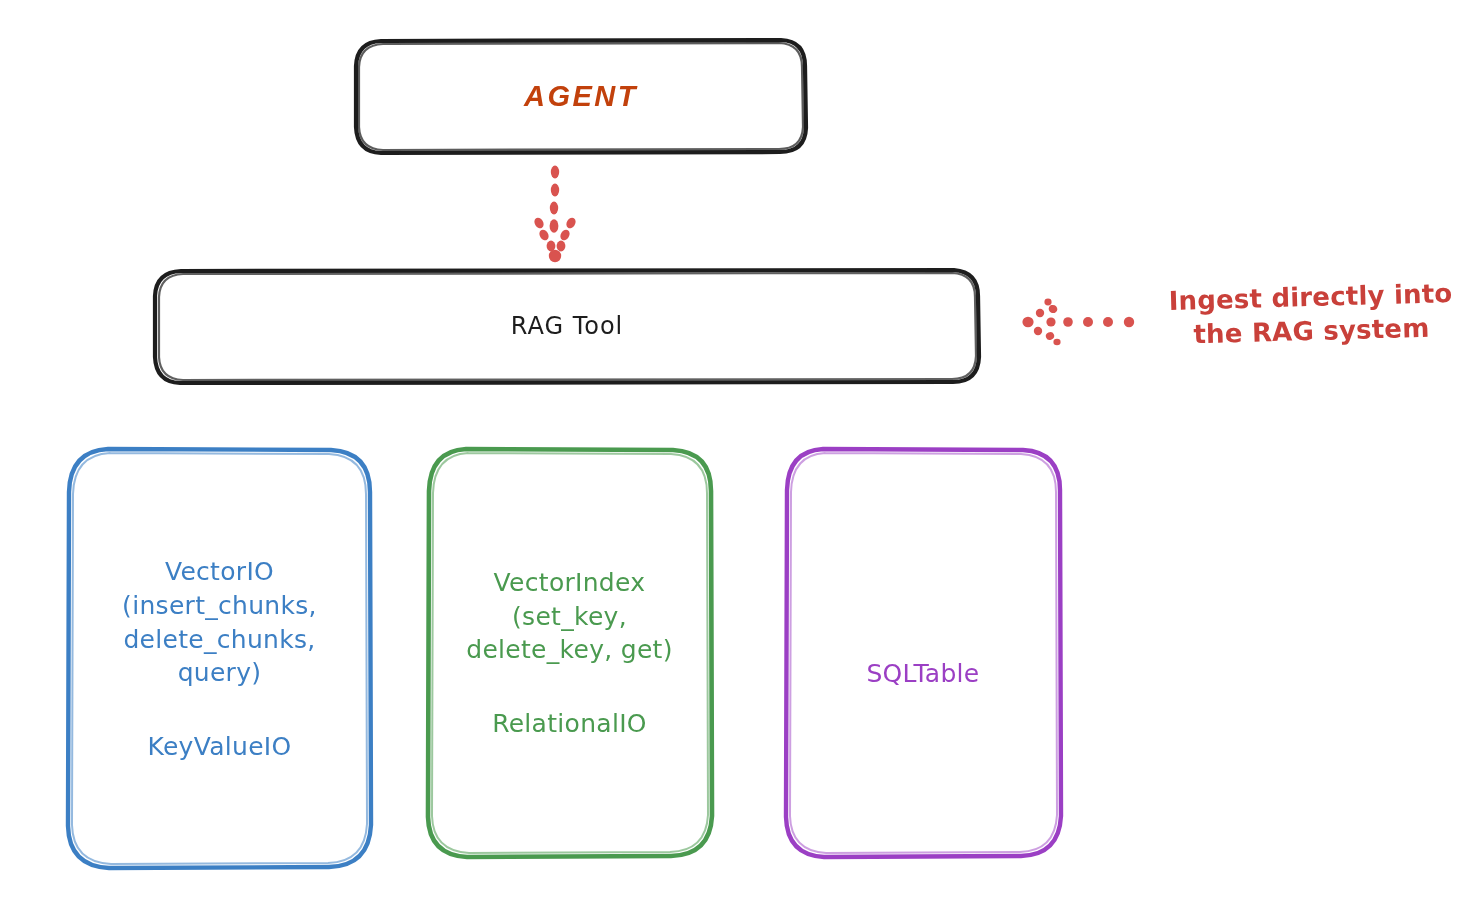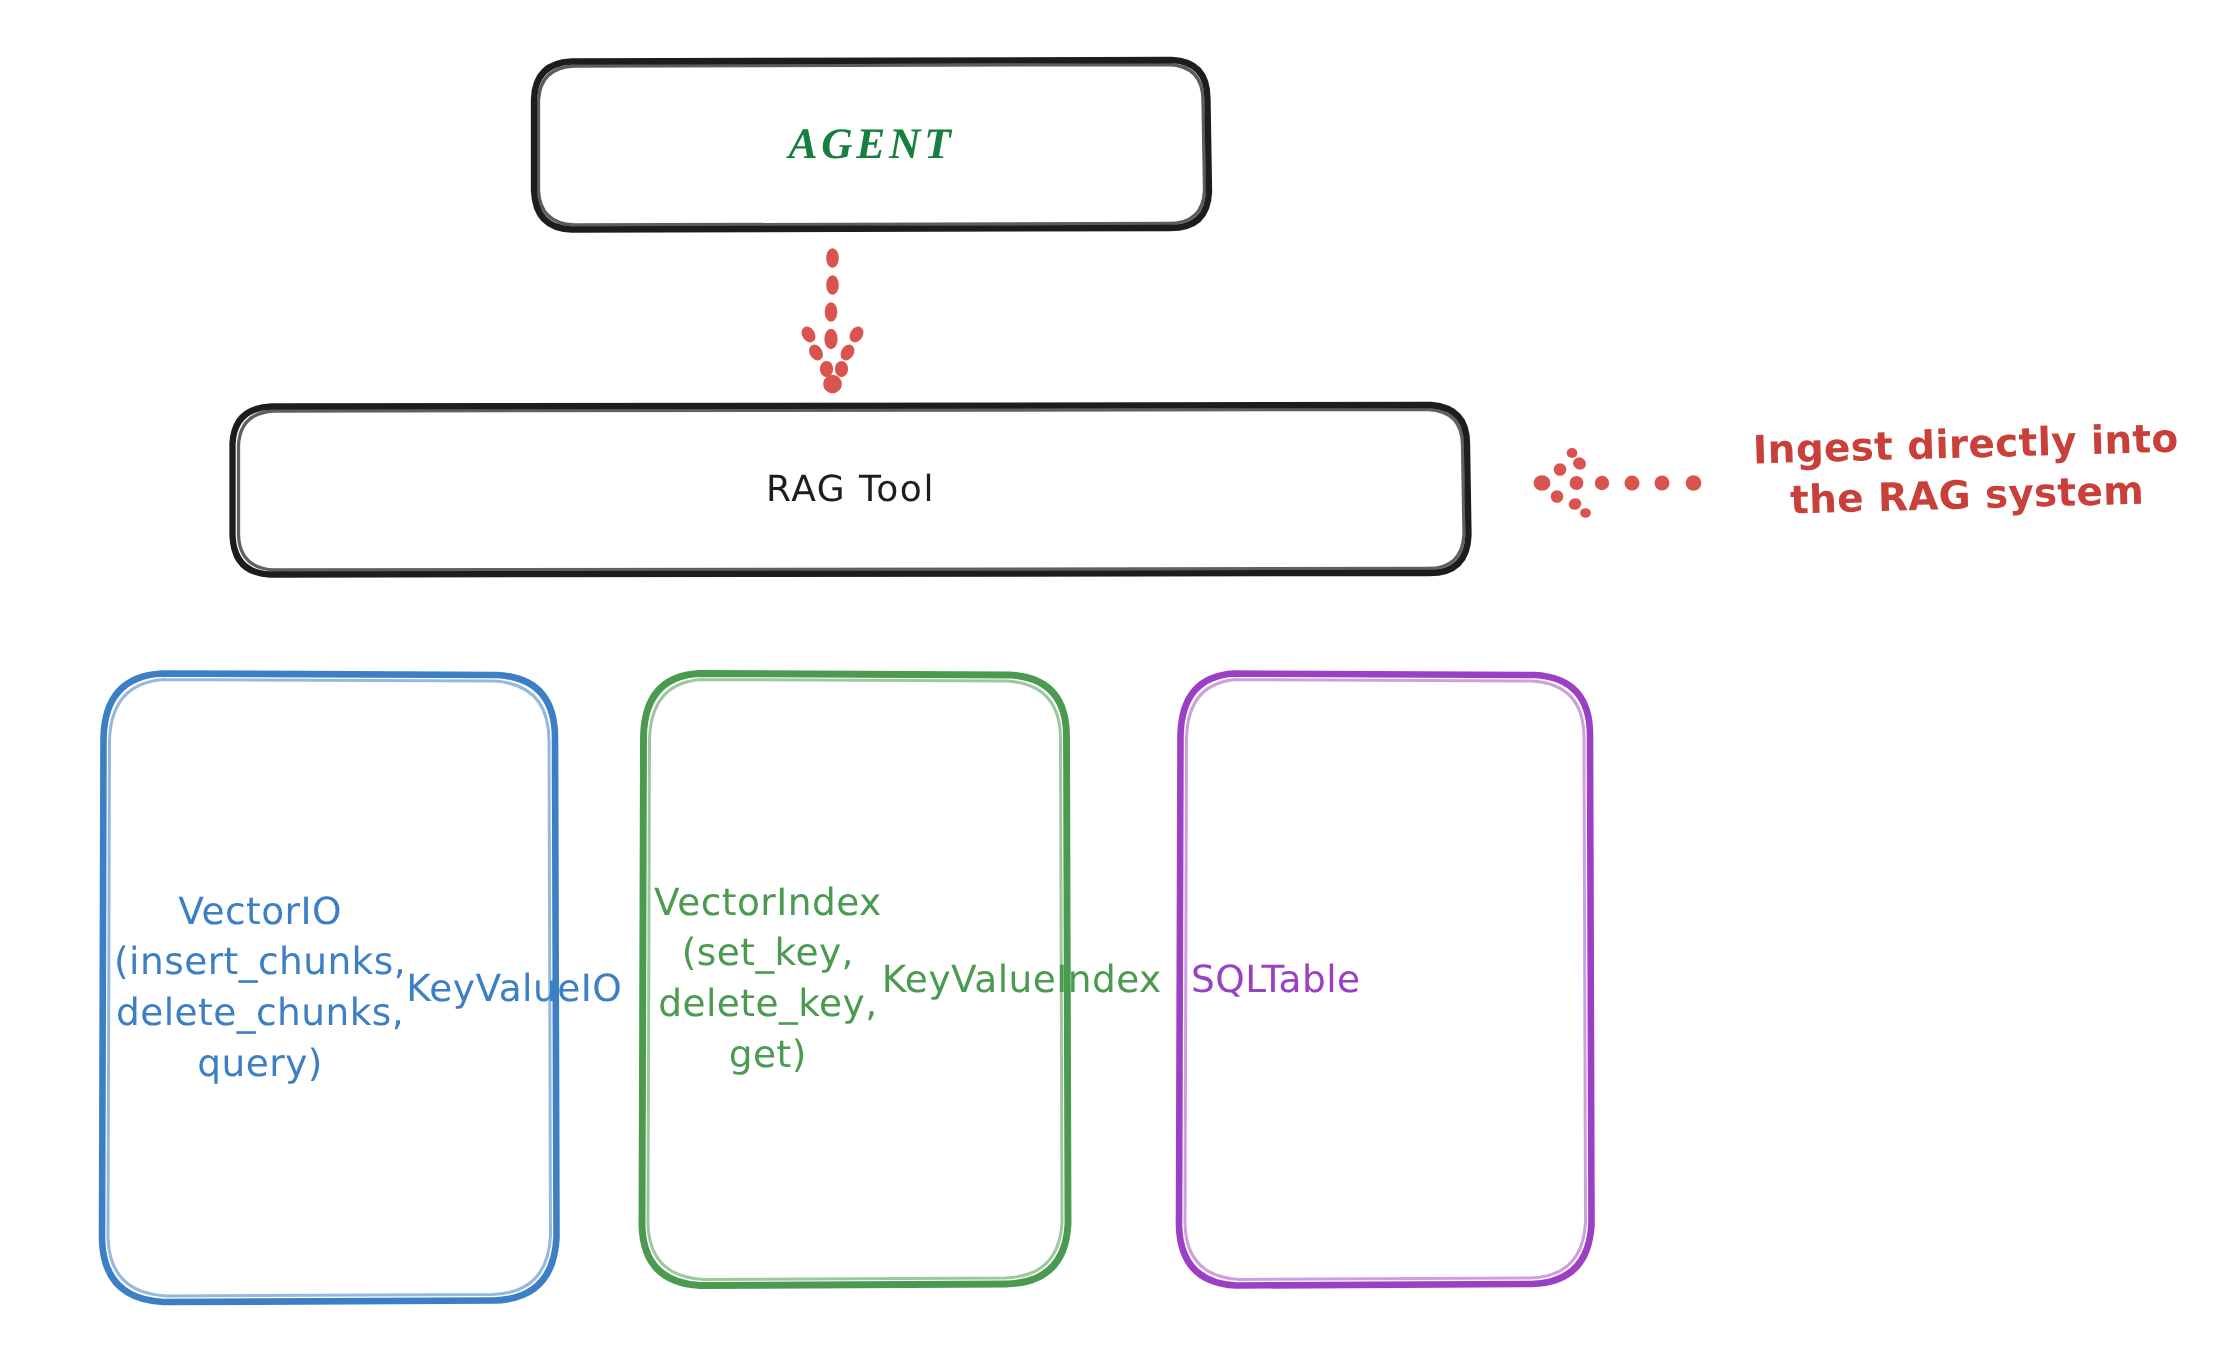--- a/index.html
+++ b/index.html
@@ -44,25 +44,25 @@
   }
 
   
   #node-agent {
     left: 356px;
     top: 40px;
     width: 450px;
     height: 113px;
   }
   #node-agent .node-label {
-    font-family: Liberation Serif, serif;
+    font-family: Liberation Sans, sans-serif;
     font-style: italic;
     font-weight: 700;
     font-size: 29px;
-    color: #15803d;
+    color: #c2410c;
     letter-spacing: 2.5px;
     text-align: center;
   }
 
   
   #node-ragtool {
     left: 155px;
     top: 270px;
     width: 824px;
     height: 113px;
@@ -104,21 +104,21 @@
     letter-spacing: 0.3px;
   }
   .svc-sub {
     font-family: "DejaVu Sans", sans-serif;
     font-size: 25px;
     font-weight: 500;
     letter-spacing: 0.3px;
   }
   .svc-inner {
     display: flex;
-    flex-direction: row;
+    flex-direction: column;
     align-items: center;
     justify-content: flex-start;
     width: 100%;
     padding: 0 8px;
     box-sizing: border-box;
   }
   .svc-gap { height: 42px; }
 
   #node-vector .svc-label,
   #node-vector .svc-sub { color: #3c7fc4; }
@@ -225,21 +225,21 @@
     <div class="svc-sub">KeyValueIO</div>
   </div>
 </div>
 
 <div class="node" id="node-keyvalue">
   <div class="svc-inner">
     <div class="svc-label">VectorIndex
 (set_key,
 delete_key, get)</div>
     <div class="svc-gap"></div>
-    <div class="svc-sub">KeyValueIndex</div>
+    <div class="svc-sub">RelationalIO</div>
   </div>
 </div>
 
 <div class="node" id="node-relational">
   <div class="svc-inner">
     <div class="svc-gap"></div>
     <div class="svc-sub">SQLTable</div>
   </div>
 </div>
 

